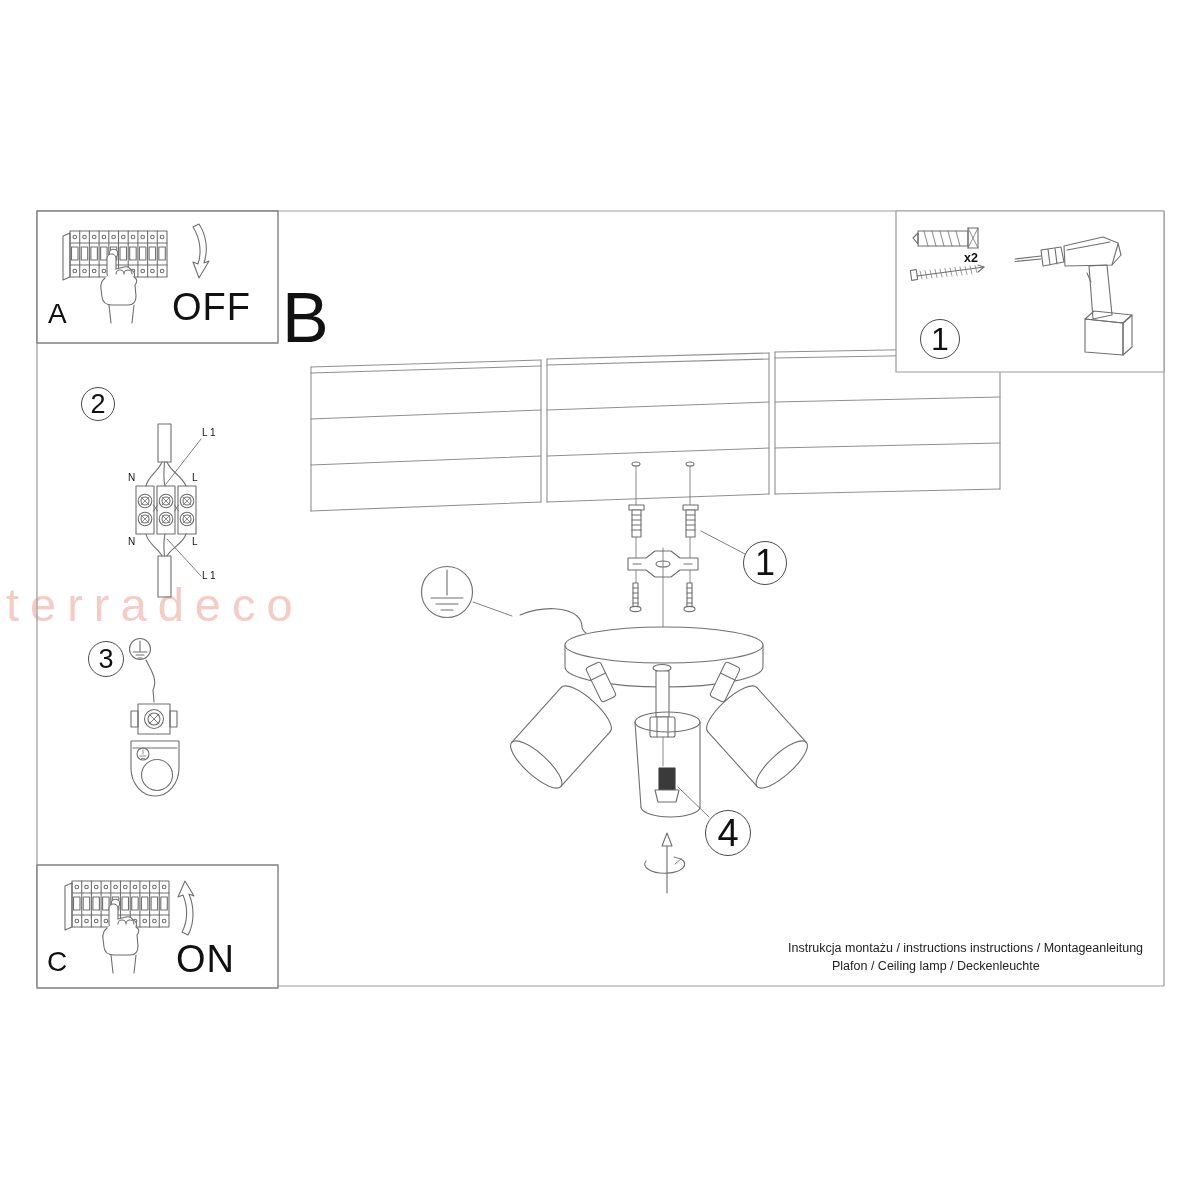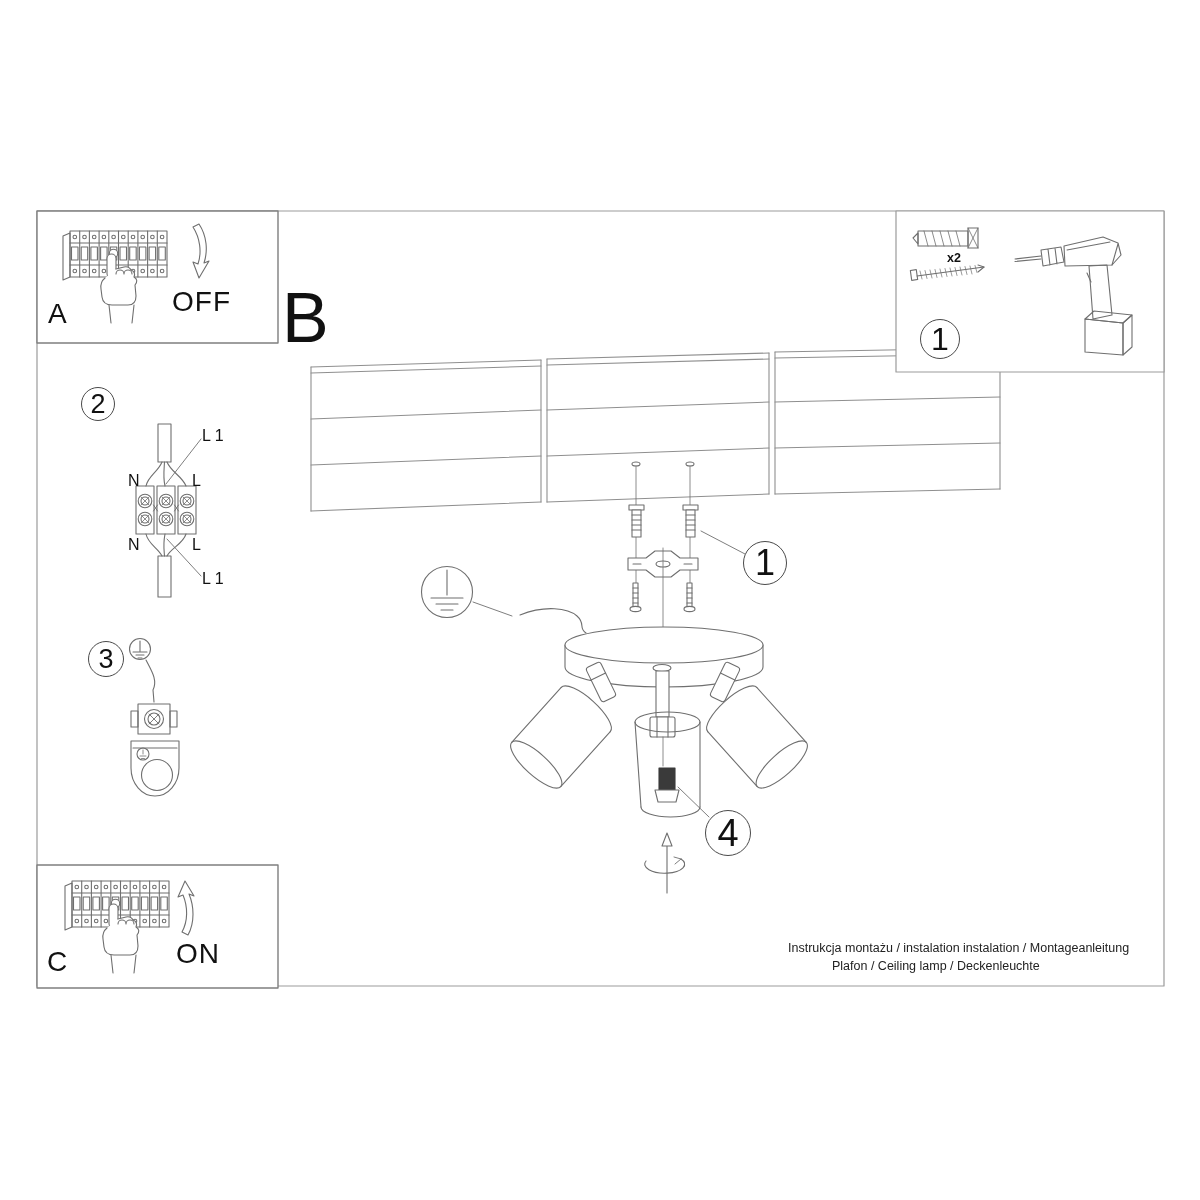--- a/index.html
+++ b/index.html
@@ -7,30 +7,31 @@
         font-family:"Liberation Sans",sans-serif;}
   .txt{position:absolute;line-height:1;color:#111;white-space:nowrap;}
   .watermark{position:absolute;left:6px;top:577px;font-size:47px;letter-spacing:11px;
              color:#f5cbc5;z-index:1;}
   .art{position:absolute;left:0;top:0;z-index:2;}
   .ovl{z-index:3;}
   .circle{position:absolute;z-index:3;border:1.4px solid #4a4a4a;border-radius:50%;
           background:#fff;display:flex;align-items:center;justify-content:center;color:#111;}
   .big-b{font-size:70px;}
   .step-letter{font-size:28px;}
-  .switch-word{font-size:28px;letter-spacing:1px;}
-  .wire-label{font-size:16px;}
-  .qty{font-size:12.5px;font-weight:700;}
+  .switch-word{font-size:38px;letter-spacing:1px;}
+  .wire-label{font-size:10px;}
+  .qty{font-size:12.5px;font-weight:700;margin-left:17px;}
   .footer{font-size:12.5px;color:#222;}
 </style>
 </head>
 <body>
 
 <div class="page">
 
+  <div class="watermark">terradeco</div>
 
   <svg class="art" width="1200" height="1200" viewBox="0 0 1200 1200" fill="none" stroke="#6f6f6f" stroke-width="1.1" stroke-linejoin="round" stroke-linecap="round">
 
     <defs>
       <g id="breaker">
         <path d="M0,8 L7,5 L7,49 L0,52 Z"></path>
         <rect x="7" y="3" width="97" height="46"></rect>
         <line x1="7" y1="15" x2="104" y2="15"></line>
         <line x1="7" y1="37" x2="104" y2="37"></line>
         <line x1="16.7" y1="3" x2="16.7" y2="49"></line>
@@ -308,16 +309,16 @@
   <div class="circle" style="left:88px;top:641px;width:34px;height:34px;font-size:27px">3</div>
   <div class="circle" style="left:705px;top:810px;width:44px;height:44px;font-size:38px">4</div>
 
   <div class="txt ovl wire-label" style="left:128px;top:473px">N</div>
   <div class="txt ovl wire-label" style="left:192px;top:473px">L</div>
   <div class="txt ovl wire-label" style="left:128px;top:537px">N</div>
   <div class="txt ovl wire-label" style="left:192px;top:537px">L</div>
   <div class="txt ovl wire-label" style="left:202px;top:428px">L 1</div>
   <div class="txt ovl wire-label" style="left:202px;top:571px">L 1</div>
 
-  <div class="txt ovl footer" style="left:788px;top:942px">Instrukcja montażu / instalation instalation / Montageanleitung</div>
+  <div class="txt ovl footer" style="left:788px;top:942px">Instrukcja montażu / instructions instructions / Montageanleitung</div>
   <div class="txt ovl footer" style="left:832px;top:960px">Plafon / Ceiling lamp / Deckenleuchte</div>
 
 </div>
 
 </body></html>

